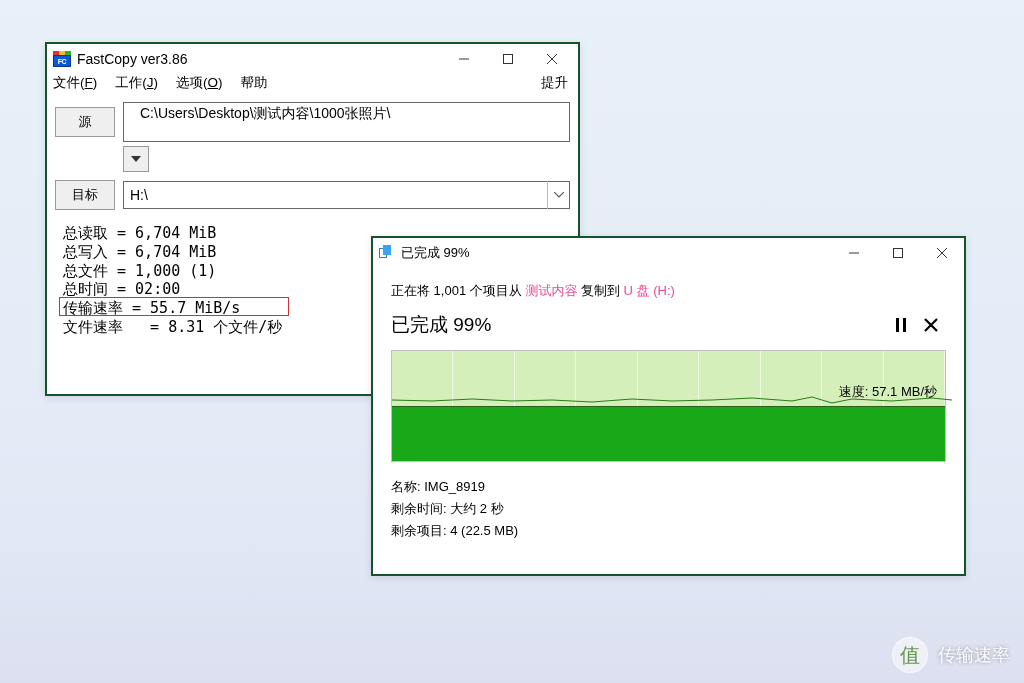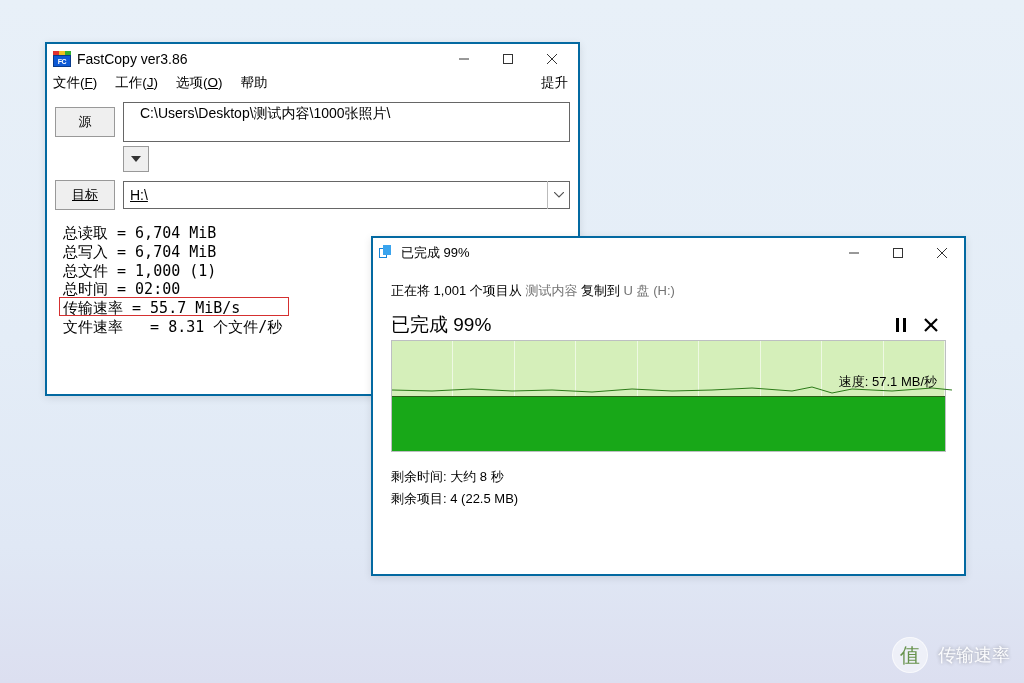--- a/index.html
+++ b/index.html
@@ -11,21 +11,21 @@
     font-family: "Microsoft YaHei", "Segoe UI", Tahoma, sans-serif;
     font-size: 13px;
     color: #000;
     position: relative;
     overflow: hidden;
   }
 
   .window {
     position: absolute;
     background: #fff;
-    border: 2px solid #0369a1;
+    border: 2px solid #14532d;
     box-shadow: 0 2px 8px rgba(0,0,0,0.1);
   }
 
   
   #fastcopy {
     left: 45px;
     top: 42px;
     width: 535px;
     height: 354px;
   }
@@ -77,21 +77,21 @@
     font-size: 13px;
     margin-right: 8px;
   }
   .fc-path-input {
     flex: 1;
     height: 40px;
     border: 1px solid #666;
     padding: 2px 16px;
     font-size: 14px;
   }
-  .fc-target-row { display:flex; align-items:center; margin: 6px 8px 0 8px; text-decoration: underline; }
+  .fc-target-row { display:flex; align-items:center; margin: 6px 8px 0 8px; }
   .fc-dd {
     width: 26px; height: 26px;
     border:1px solid #999; background:#efefef;
     margin-left: 68px; margin-top: 2px; margin-bottom: 2px;
     display:flex; align-items:center; justify-content:center;
   }
   .fc-dd svg { width:10px; height:6px; }
   .fc-target-input {
     flex:1; height:28px; border:1px solid #666;
     display:flex; align-items:center; padding:0 6px; font-size:14px;
@@ -133,30 +133,31 @@
     display:flex; align-items:center;
     padding-left:6px;
   }
   .cd-icon { width:16px; height:16px; margin-right:6px; position:relative; }
   .cd-icon .a { position:absolute; left:0; top:3px; width:8px; height:10px; background:#fff; border:1px solid #1584d8; }
   .cd-icon .b { position:absolute; left:4px; top:0; width:8px; height:10px; background:#3aa4ee; }
   .cd-title { font-size: 13px; }
 
   .cd-body { padding: 8px 18px 0 18px; }
   .cd-msg { font-size: 13px; margin-top: 6px; }
-  .cd-msg .link { color: #737373; }
+  .cd-msg .link { color: #ec4899; }
   .cd-status-row { display:flex; align-items:center; margin-top:10px; }
   .cd-status { font-size: 19px; flex:1; }
   .cd-ctrl {
     width: 30px; height: 30px;
     display:flex; align-items:center; justify-content:center;
     font-size: 16px; font-weight: bold;
   }
 
   .cd-graph {
+    margin-top: 10px;
     height: 112px;
     border: 1px solid #bdbfc2;
     position: relative;
     background: #d5efba;
   }
   .cd-graph .fill {
     position:absolute; left:0; right:0; bottom:0;
     height: 50%;
     background: #18a818;
   }
@@ -324,21 +325,22 @@
       <div class="grid"></div>
       <div class="fill"></div>
       <svg class="wave" viewBox="0 0 560 10" preserveAspectRatio="none">
         <polyline points="0,4 40,5 80,3 120,5 160,4 200,6 240,3 280,5 320,4 360,2 400,5 420,1 440,7 460,3 500,5 540,2 560,4" fill="none" stroke="#2a7a17" stroke-width="1"></polyline>
       </svg>
       <div class="mid"></div>
       <div class="cd-speed">速度: 57.1 MB/秒</div>
     </div>
 
     <div class="cd-details">
-      <div class="row"><span>剩余时间: </span><span>大约 8 秒</span></div>
+      <div class="row"><span>名称: </span><span>IMG_8919</span></div>
+      <div class="row"><span>剩余时间: </span><span>大约 2 秒</span></div>
       <div class="row"><span>剩余项目: </span><span>4 (22.5 MB)</span></div>
     </div>
   </div>
 
 </div>
 
 <div class="watermark">
   <div class="wm-circle">值</div>
   <span>传输速率</span>
 </div>

